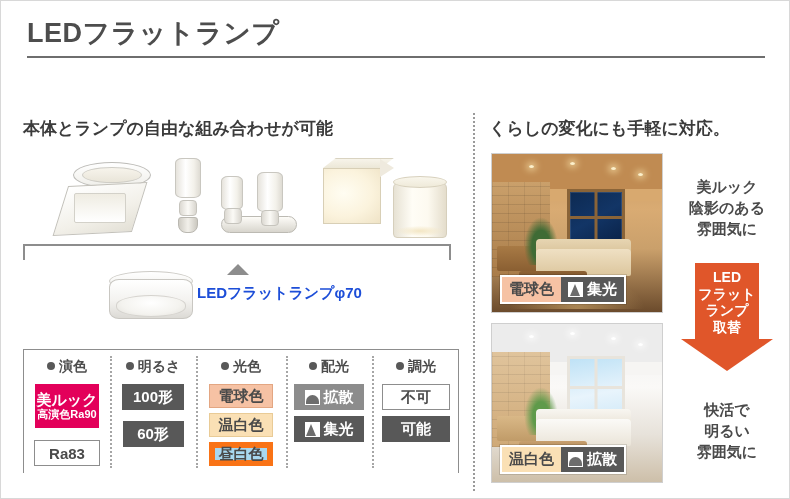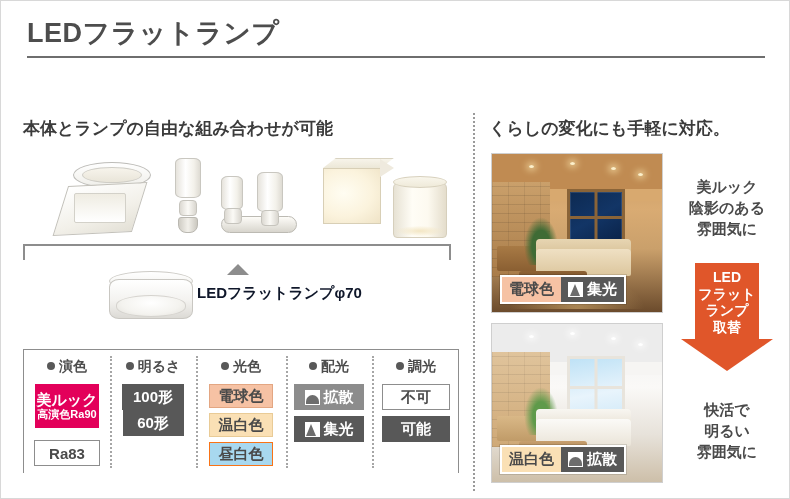--- a/index.html
+++ b/index.html
@@ -156,21 +156,21 @@
     border: 1px solid #cdcbc6;
   }
   #lamp-lens {
     position: absolute; left: 7px; top: 26px; width: 70px; height: 22px;
     border-radius: 50%/45%;
     background: radial-gradient(ellipse at 50% 35%, #ffffff 0%, #f4f3ef 60%, #e2e0da 100%);
     border: 1px solid #d5d3ce;
   }
   #lamp-caption {
     position: absolute; left: 196px; top: 281px;
-    font-size: 15px; font-weight: bold; color: #0f172a;
+    font-size: 15px; font-weight: bold; color: #1d4ed8;
     line-height: 1.45; white-space: nowrap;
   }
 
   
   #spec {
     position: absolute; left: 22px; top: 348px; width: 436px; height: 124px;
     border: 1px solid #8d8d8d; border-bottom: none;
   }
   .spec-col {
     position: absolute; top: 0; height: 124px;
@@ -195,21 +195,21 @@
   .chip.dark { background: #585858; color: #ffffff; }
   .chip.plain { background: #ffffff; color: #4a4a4a; border: 1px solid #8d8d8d; }
   .chip.pink {
     background: #e3005a; color: #ffffff; flex-direction: column;
     line-height: 1.1; padding: 2px 0;
   }
   .chip.pink .big { font-size: 15px; font-weight: bold; }
   .chip.pink .small { font-size: 11px; font-weight: bold; }
   .chip.bulb  { background: #f6c2a4; color: #4a4a4a; border: 1px solid #e3a682; }
   .chip.warm  { background: #fae0b5; color: #4a4a4a; border: 1px solid #e9cb96; }
-  .chip.day   { background: #a8d8ef; color: #4a4a4a; border: 1px solid #f97316; }
+  .chip.day   { background: #a8d8ef; color: #4a4a4a; border: 6px solid #f97316; }
   .chip.gray  { background: #8c8c8c; color: #ffffff; }
 
   .ico {
     width: 15px; height: 15px; background: #ffffff; margin-right: 4px;
     position: relative; flex: none;
   }
   .ico-mark { position: absolute; z-index: 2; }
   .dome { left: 1px; bottom: 1px; width: 13px; height: 9px; background: #6d6d6d; border-radius: 7px 7px 0 0; }
   .tri  { left: 1.5px; bottom: 1px; width: 0; height: 0;
           border-left: 5.5px solid transparent; border-right: 5.5px solid transparent;
@@ -432,21 +432,21 @@
         <span class="small">高演色Ra90</span>
       </div>
       <div class="chip plain" style="width:66px; height:26px; margin-top:12px;">Ra83</div>
     </div>
 
     <div class="spec-col" style="left:86px; width:86px;">
       <div class="spec-head">
         <span class="dot"></span><span>明るさ</span>
       </div>
       <div class="chip dark" style="width:62px; height:26px; margin-top:8px;">100形</div>
-      <div class="chip dark" style="width:61px; height:26px; margin-top:0;">60形</div>
+      <div class="chip dark" style="width:61px; height:26px; margin-top:11px;">60形</div>
     </div>
 
     <div class="spec-col" style="left:172px; width:90px;">
       <div class="spec-head">
         <span class="dot"></span><span>光色</span>
       </div>
       <div class="chip bulb" style="width:64px; height:24px; margin-top:8px;">電球色</div>
       <div class="chip warm" style="width:64px; height:24px; margin-top:5px;">温白色</div>
       <div class="chip day" style="width:64px; height:24px; margin-top:5px;">昼白色</div>
     </div>

